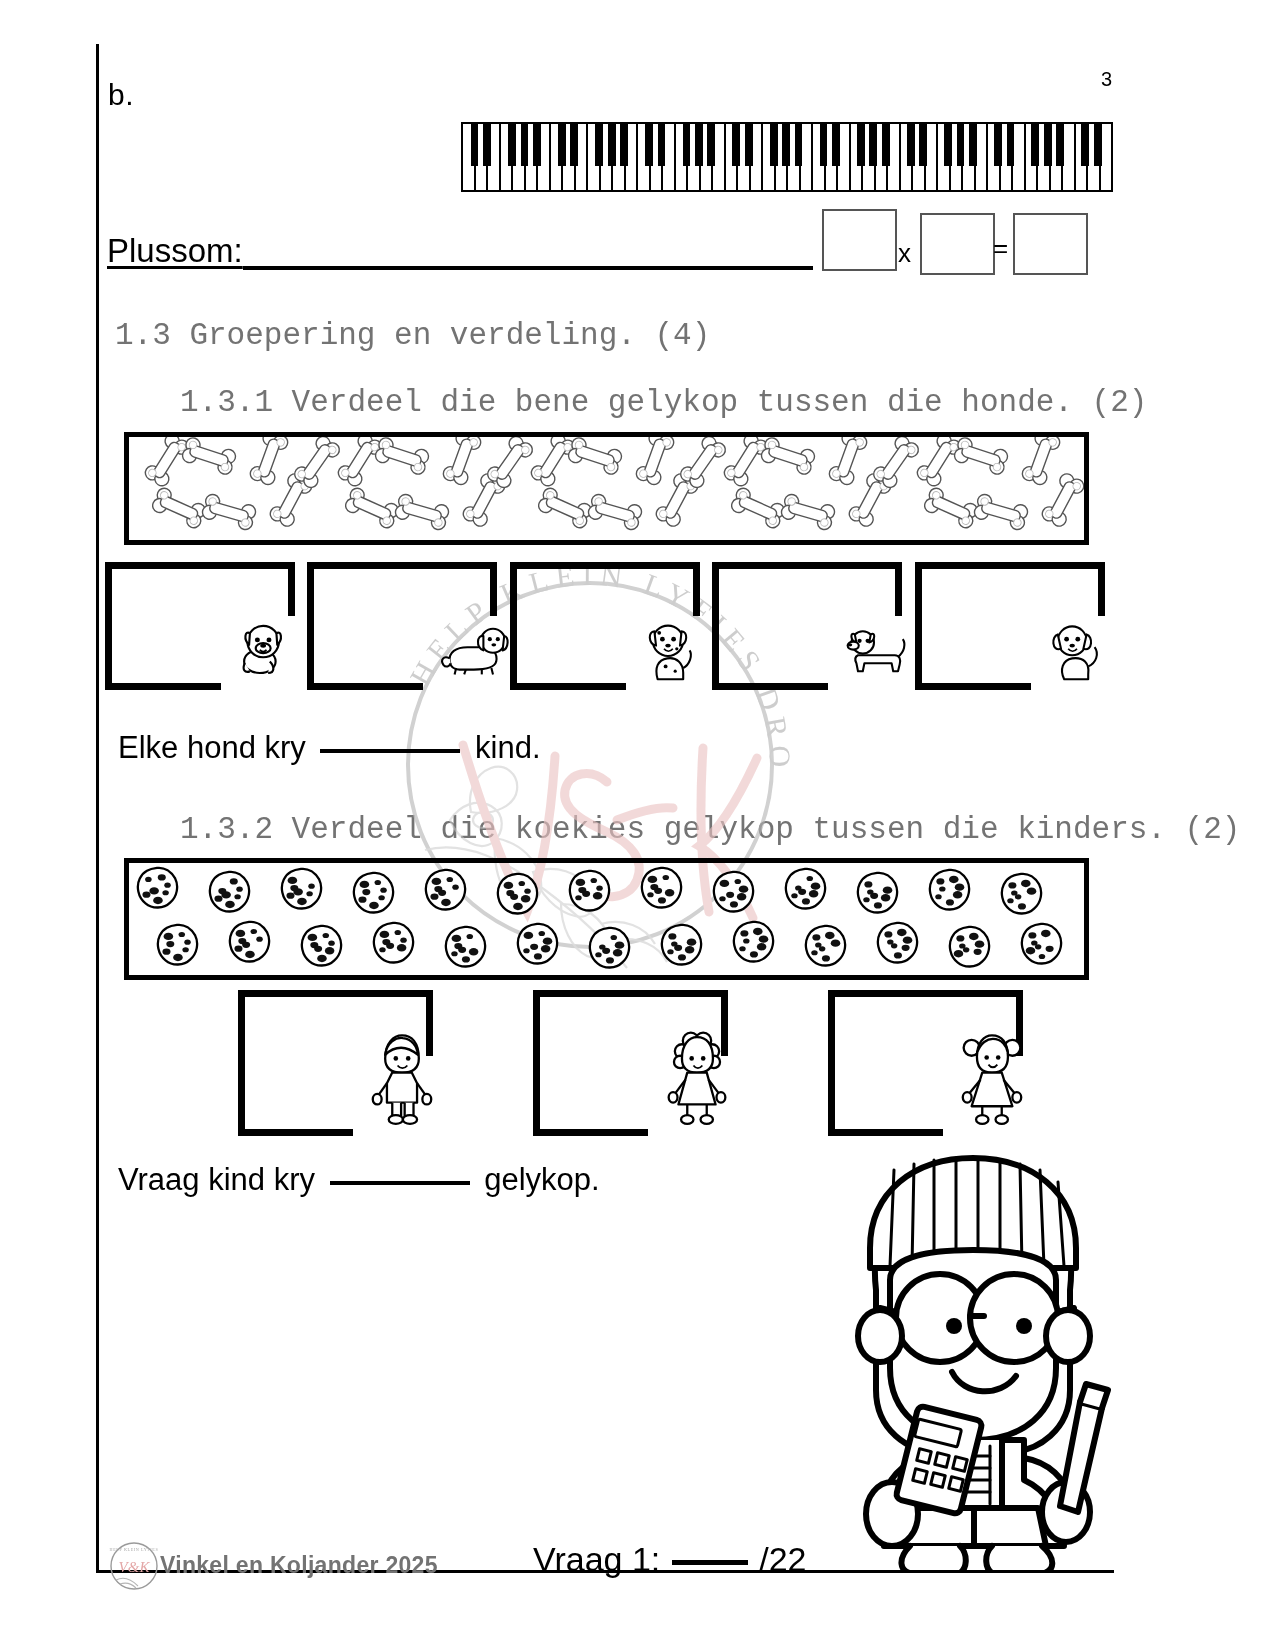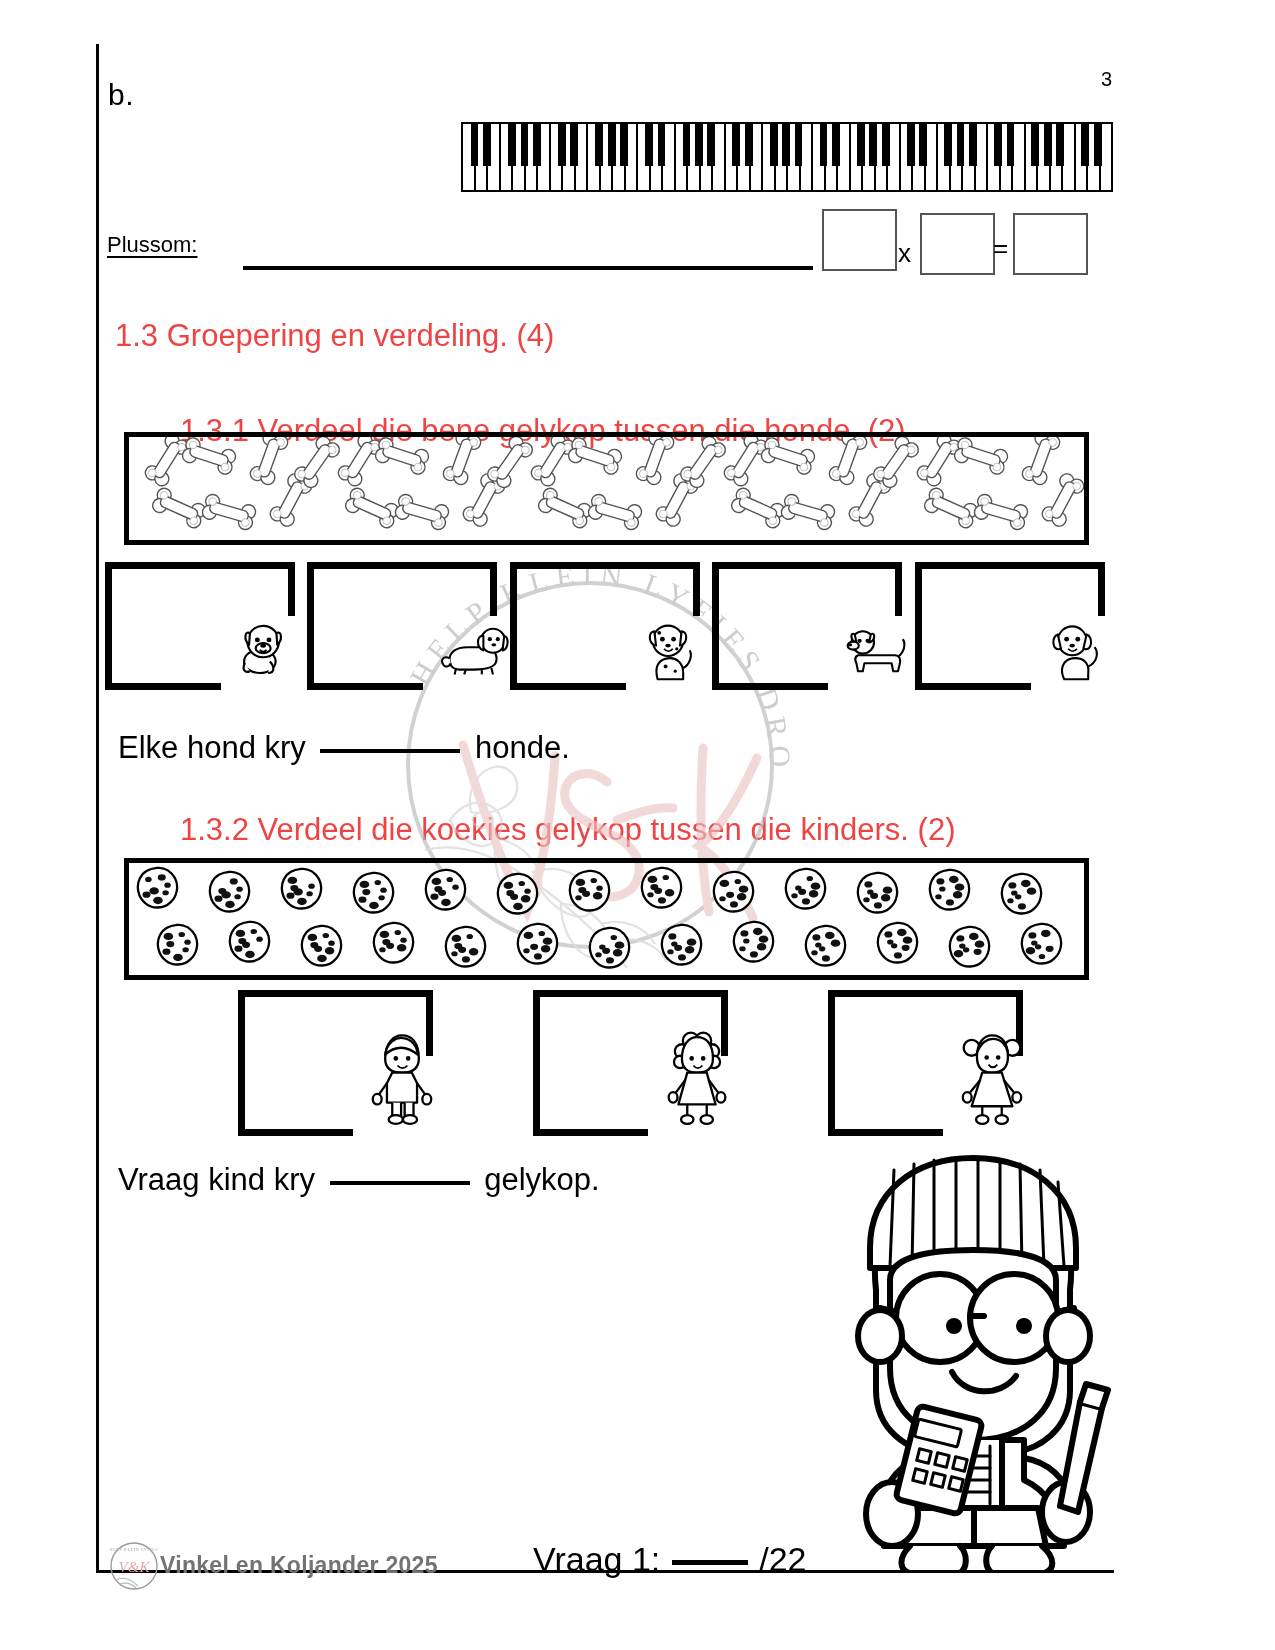--- a/index.html
+++ b/index.html
@@ -114,21 +114,21 @@
     position: absolute;
     top: 0;
     width: 10px; height: 42px;
     background: #000;
   }
 
   
   .plussom-label {
     position: absolute;
     left: 107px; top: 232px;
-    font-size: 22px;
+    font-size: 33px;
     color: #000;
     text-decoration: underline;
     text-underline-offset: 4px;
   }
   .plussom-line {
     position: absolute;
     left: 243px; top: 266px;
     width: 570px; height: 4px;
     background: #000;
   }
@@ -146,25 +146,26 @@
     font-size: 26px;
     color: #000;
   }
   .eq-x { left: 898px; top: 238px; }
   .eq-eq { left: 993px; top: 233px; }
 
   
   .q-heading {
     position: absolute;
     font-size: 31px;
-    color: #ef4444;
+    color: #737373;
     white-space: nowrap;
+    font-family: Liberation Mono, monospace;
   }
   .h-13   { left: 115px; top: 318px; }
-  .h-131  { left: 180px; top: 385px; margin-top: 28px; }
+  .h-131  { left: 180px; top: 385px; }
   .h-132  { left: 180px; top: 812px; }
 
   
   .strip {
     position: absolute;
     border: 5px solid #000;
     background: transparent;
     overflow: hidden;
     z-index: 2;
   }
@@ -868,21 +869,21 @@
             </g>
           </svg></div>
       </div>
   </div>
 
   <div id="dog-boxes"></div>
 
   <div class="sentence s-hond">
     <span>Elke hond kry</span>
     <span class="blank-long"></span>
-    <span>honde.</span>
+    <span>kind.</span>
   </div>
 
   <div class="strip strip-cookies">
     <div id="cookies-layer">
         <div class="cookie" style="left: 6px; top: 3px;"><svg viewBox="0 0 46 46" width="44" height="44">
             <path d="M23,2 C31,1 38,6 42,13 C46,21 44,32 37,38 C30,45 18,45 11,39 C3,33 1,21 5,13 C9,5 15,3 23,2 Z" fill="#fff" stroke="#000" stroke-width="2.4"></path>
             <ellipse cx="14" cy="14" rx="3.4" ry="2.652" fill="#111"></ellipse>
             <ellipse cx="28" cy="12" rx="4.2" ry="3.2760000000000002" fill="#111"></ellipse>
             <ellipse cx="20" cy="26" rx="5" ry="3.9000000000000004" fill="#111"></ellipse>
             <ellipse cx="32" cy="28" rx="3.4" ry="2.652" fill="#111"></ellipse>

